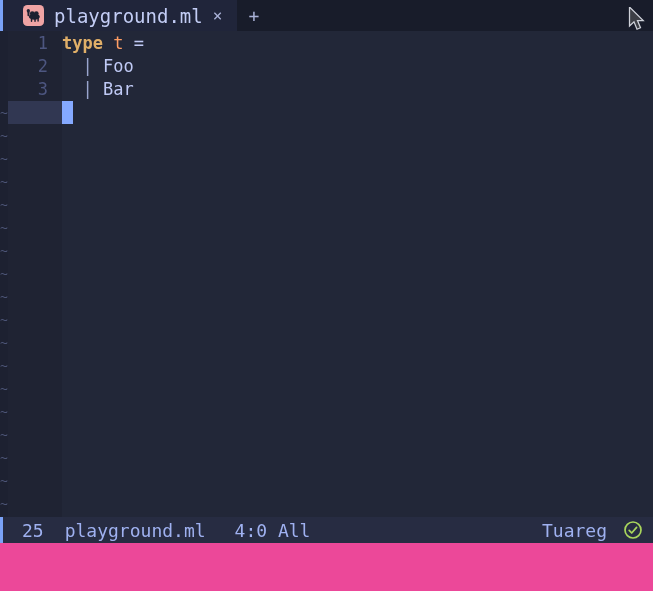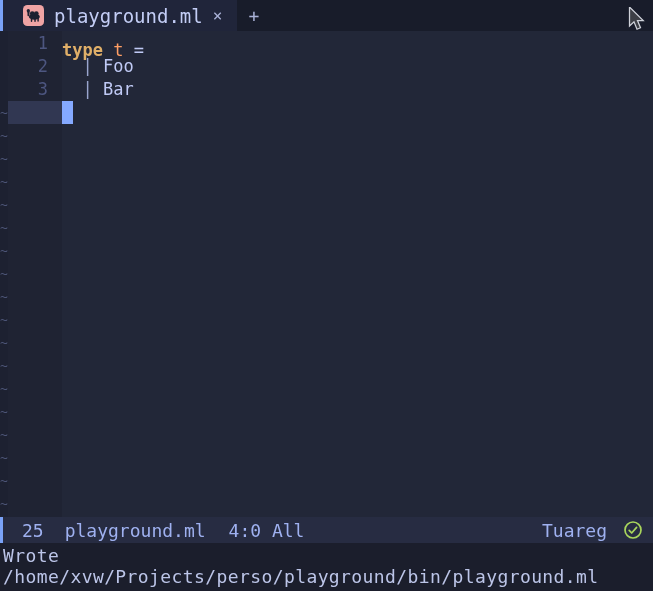--- a/index.html
+++ b/index.html
@@ -29,21 +29,21 @@
   .tok-plain{color:#c0caf5;}
   .tok-punct{color:#9aa5ce;}
   .cursor{position:absolute;left:62px;top:70px;width:11px;height:23px;background:#85a9ff;}
   
   .modeline{position:absolute;left:0;top:517px;width:653px;height:26px;background:#272c42;
             display:flex;align-items:center;box-sizing:border-box;padding:0 10px 0 22px;
             font-size:18px;color:#9fb1f0;}
   .ml-accent{position:absolute;left:0;top:0;width:3px;height:26px;background:#7aa2f7;}
   .ml-val{white-space:pre;}
   .ml-buffer{margin-left:21px;white-space:pre;}
-  .ml-pos{margin-left:23px;white-space:pre;}
+  .ml-pos{margin-left:29px;white-space:pre;}
   .ml-spacer{flex:1;}
   .ml-mode{white-space:pre;}
   .ml-check{margin-left:16px;width:20px;height:20px;display:flex;align-items:center;}
   
   .echo{position:absolute;left:0;top:543px;width:653px;height:48px;background:#1b1e2c;
         box-sizing:border-box;padding:2px 0 0 3px;}
   .echo-line{font-size:18px;line-height:21px;letter-spacing:0.4px;color:#bcc5e8;white-space:pre;}
   
   .mouse{position:absolute;left:628px;top:7px;pointer-events:none;}
 </style>
@@ -98,21 +98,21 @@
         <div class="tilde" style="top: 461px;">~</div>
       </div>
     <div class="gutter"></div>
     <div class="hl-gutter"></div>
     <div id="gutter-numbers">
         <div class="gnum" style="top: 1px;">1</div>
         <div class="gnum" style="top: 24px;">2</div>
         <div class="gnum" style="top: 47px;">3</div>
       </div>
     <div id="code-lines">
-        <div class="cline" style="top: 8px;"><span class="tok-keyword">type</span><span class="tok-plain"> </span><span class="tok-type-name">t</span><span class="tok-plain"> = </span></div>
+        <div class="cline" style="top: 1px;"><span class="tok-keyword">type</span><span class="tok-plain"> </span><span class="tok-type-name">t</span><span class="tok-plain"> = </span></div>
         <div class="cline" style="top: 24px;"><span class="tok-punct">  | </span><span class="tok-plain">Foo</span></div>
         <div class="cline" style="top: 47px;"><span class="tok-punct">  | </span><span class="tok-plain">Bar</span></div>
       </div>
     <div class="cursor"></div>
   </div>
 
   <div class="modeline">
     <div class="ml-accent"></div>
     <span class="ml-val">25</span>
     <span class="ml-buffer">playground.ml</span>
@@ -120,24 +120,20 @@
     <span class="ml-spacer"></span>
     <span class="ml-mode">Tuareg</span>
     <span class="ml-check">
       <svg width="20" height="20" viewBox="0 0 20 20">
         <circle cx="10" cy="10" r="8" stroke="#a9d65c" stroke-width="1.7" fill="none"></circle>
         <path d="M6.2 10.4 L8.7 13 L13.6 7.4" stroke="#a9d65c" stroke-width="1.7" fill="none" stroke-linecap="round" stroke-linejoin="round"></path>
       </svg>
     </span>
   </div>
 
-  <div class="echo">
-    <div class="echo-line">Wrote</div>
-    <div class="echo-line">/home/xvw/Projects/perso/playground/bin/playground.ml</div>
-  </div>
 
   <span class="mouse">
     <svg width="18" height="25" viewBox="0 0 14 20">
       <polygon points="1,0 1,15.2 4.6,11.9 7,17.8 9.8,16.6 7.4,10.8 12,10.8" fill="#3d3f46" stroke="#cfd2da" stroke-width="1"></polygon>
     </svg>
   </span>
 
 </div>
 
 </body></html>

